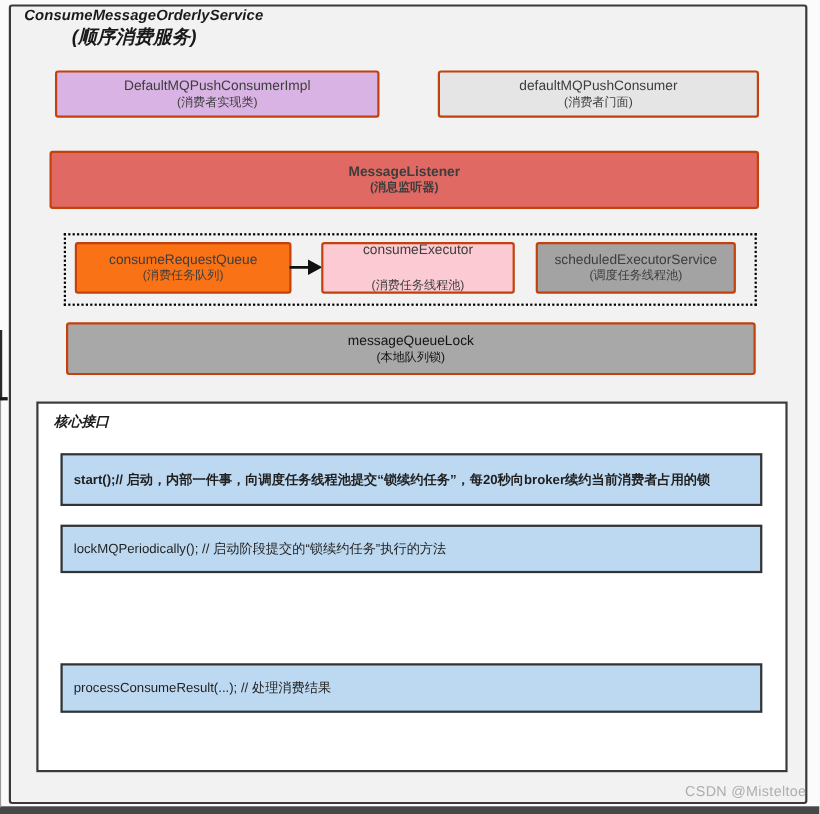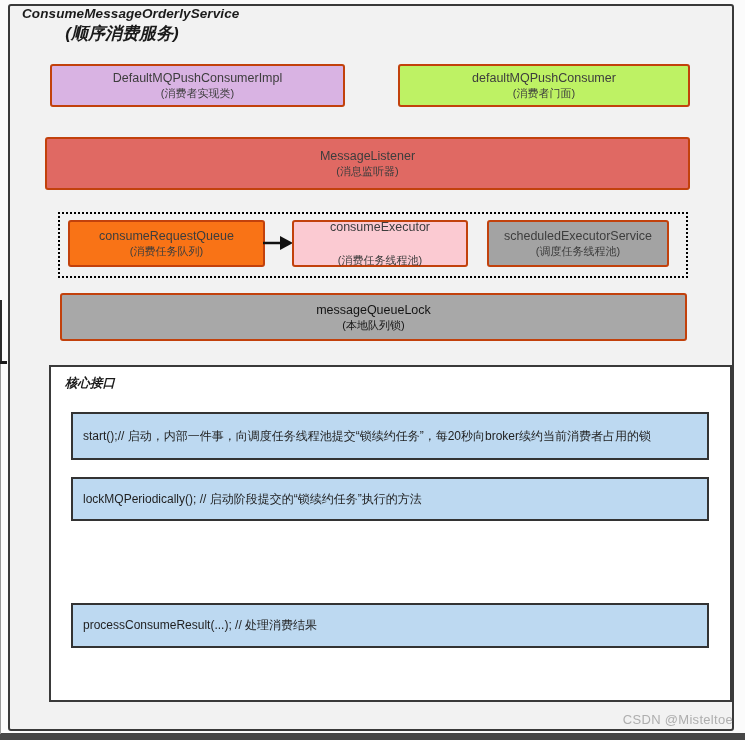--- a/index.html
+++ b/index.html
@@ -32,21 +32,21 @@
   }
   .box .ln1{font-size:12.5px;}
   .box .ln2{font-size:11px;}
   .box.bold{font-weight:normal;color:#141414;}
   .dashed-group{
     left:58px;top:212px;width:630px;height:66px;
     border:2px dotted #000;background:transparent;
   }
   .core-box{
     left:33px;top:365px;width:683px;height:337px;
-    background:#ffffff;border:2px solid #3a3a3a;margin-left:16px;
+    background:#ffffff;border:2px solid #3a3a3a;
   }
   .core-heading{
     left:14px;top:8px;
     font-size:12.5px;font-weight:bold;font-style:italic;color:#1a1a1a;
   }
   .method-row{
     left:20px;width:638px;
     background:#bdd9f1;border:2px solid #333;
     display:flex;align-items:center;
     padding-left:10px;padding-right:6px;
@@ -67,26 +67,26 @@
 <div class="abs frame"></div>
 
 <div class="abs diagram-title">ConsumeMessageOrderlyService</div>
 <div class="abs diagram-subtitle">(顺序消费服务)</div>
 
 <div class="abs box" style="left: 50px; top: 64px; width: 295px; height: 43px; background: rgb(217, 179, 227);">
   <div class="ln1">DefaultMQPushConsumerImpl</div>
   <div class="ln2">(消费者实现类)</div>
 </div>
 
-<div class="abs box" style="left: 398px; top: 64px; width: 292px; height: 43px; background: #bef264;">
+<div class="abs box" style="left: 398px; top: 64px; width: 292px; height: 43px; background: #e5e5e5;">
   <div class="ln1">defaultMQPushConsumer</div>
   <div class="ln2">(消费者门面)</div>
 </div>
 
-<div class="abs box" style="left: 45px; top: 137px; width: 645px; height: 53px; background: rgb(224, 105, 99);">
+<div class="abs box" style="left: 45px; top: 137px; width: 645px; height: 53px; background: rgb(224, 105, 99); font-weight: bold;">
   <div class="ln1">MessageListener</div>
   <div class="ln2">(消息监听器)</div>
 </div>
 
 <div class="abs dashed-group"></div>
 
 <div class="abs box" style="left: 68px; top: 220px; width: 197px; height: 47px; background: #f97316;">
   <div class="ln1">consumeRequestQueue</div>
   <div class="ln2">(消费任务队列)</div>
 </div>
@@ -106,21 +106,21 @@
   <div class="ln2">(调度任务线程池)</div>
 </div>
 
 <div class="abs box bold" style="left: 60px; top: 293px; width: 627px; height: 48px; background: rgb(168, 168, 168);">
   <div class="ln1">messageQueueLock</div>
   <div class="ln2">(本地队列锁)</div>
 </div>
 
 <div class="abs core-box">
   <div class="abs core-heading">核心接口</div>
-  <div class="abs method-row" style="top: 45px; height: 48px; background: rgb(189, 217, 241);">start();// 启动，内部一件事，向调度任务线程池提交“锁续约任务”，每20秒向broker续约当前消费者占用的锁</div>
+  <div class="abs method-row" style="top: 45px; height: 48px; background: rgb(189, 217, 241); font-weight: bold;">start();// 启动，内部一件事，向调度任务线程池提交“锁续约任务”，每20秒向broker续约当前消费者占用的锁</div>
   <div class="abs method-row" style="top: 110px; height: 44px; background: rgb(189, 217, 241);">lockMQPeriodically(); // 启动阶段提交的“锁续约任务”执行的方法</div>
   <div class="abs method-row" style="top: 236px; height: 45px; background: rgb(189, 217, 241);">processConsumeResult(...); // 处理消费结果</div>
 </div>
 
 <div class="abs watermark">CSDN @Misteltoe</div>
 
 <div class="abs bottom-strip"></div>
 <div class="abs edge-line-dark"></div>
 <div class="abs edge-line-light"></div>
 <div class="abs edge-tick"></div>

